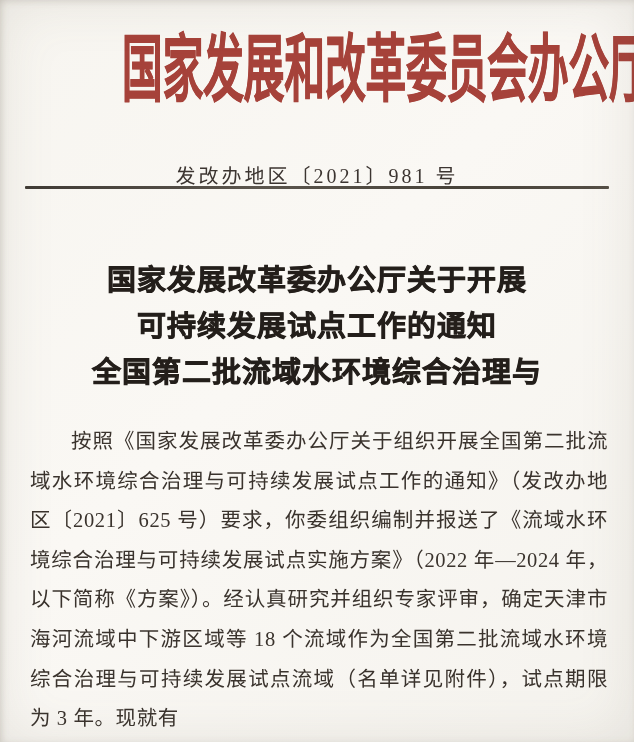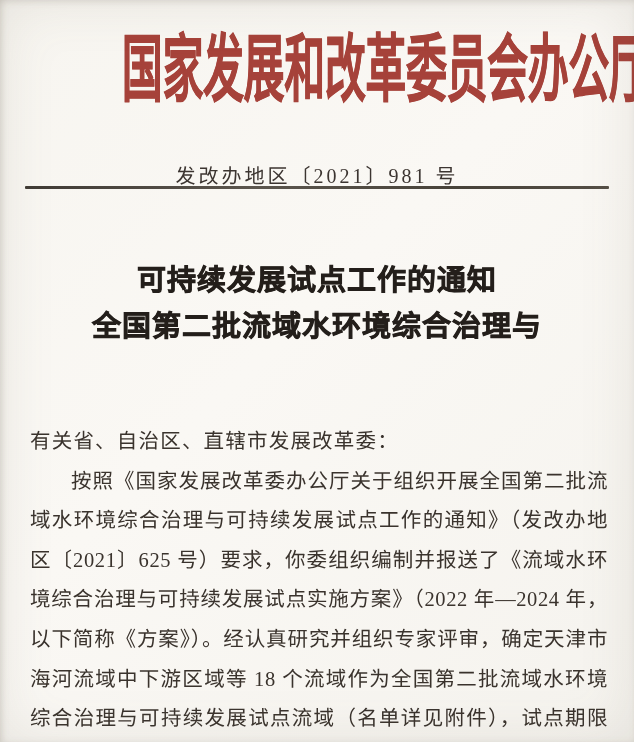--- a/index.html
+++ b/index.html
@@ -72,22 +72,22 @@
 
 <div class="page">
 
   <div class="agency-header">国家发展和改革委员会办公厅文件</div>
 
   <div class="doc-number">发改办地区〔2021〕981 号</div>
 
   <div class="rule"></div>
 
   <h1 class="doc-title" style="margin:0;">
+    <span class="title-line">国家发展改革委办公厅关于开展</span>
     <span class="title-line">可持续发展试点工作的通知</span>
     <span class="title-line">全国第二批流域水环境综合治理与</span>
   </h1>
 
   <div class="content">
-    <p class="salutation">有关省、自治区、直辖市发展改革委：</p>
     <p class="paragraph">按照《国家发展改革委办公厅关于组织开展全国第二批流域水环境综合治理与可持续发展试点工作的通知》（发改办地区〔2021〕625 号）要求，你委组织编制并报送了《流域水环境综合治理与可持续发展试点实施方案》（2022 年—2024 年，以下简称《方案》）。经认真研究并组织专家评审，确定天津市海河流域中下游区域等 18 个流域作为全国第二批流域水环境综合治理与可持续发展试点流域（名单详见附件），试点期限为 3 年。现就有</p>
   </div>
 
 </div>
 
 </body></html>

